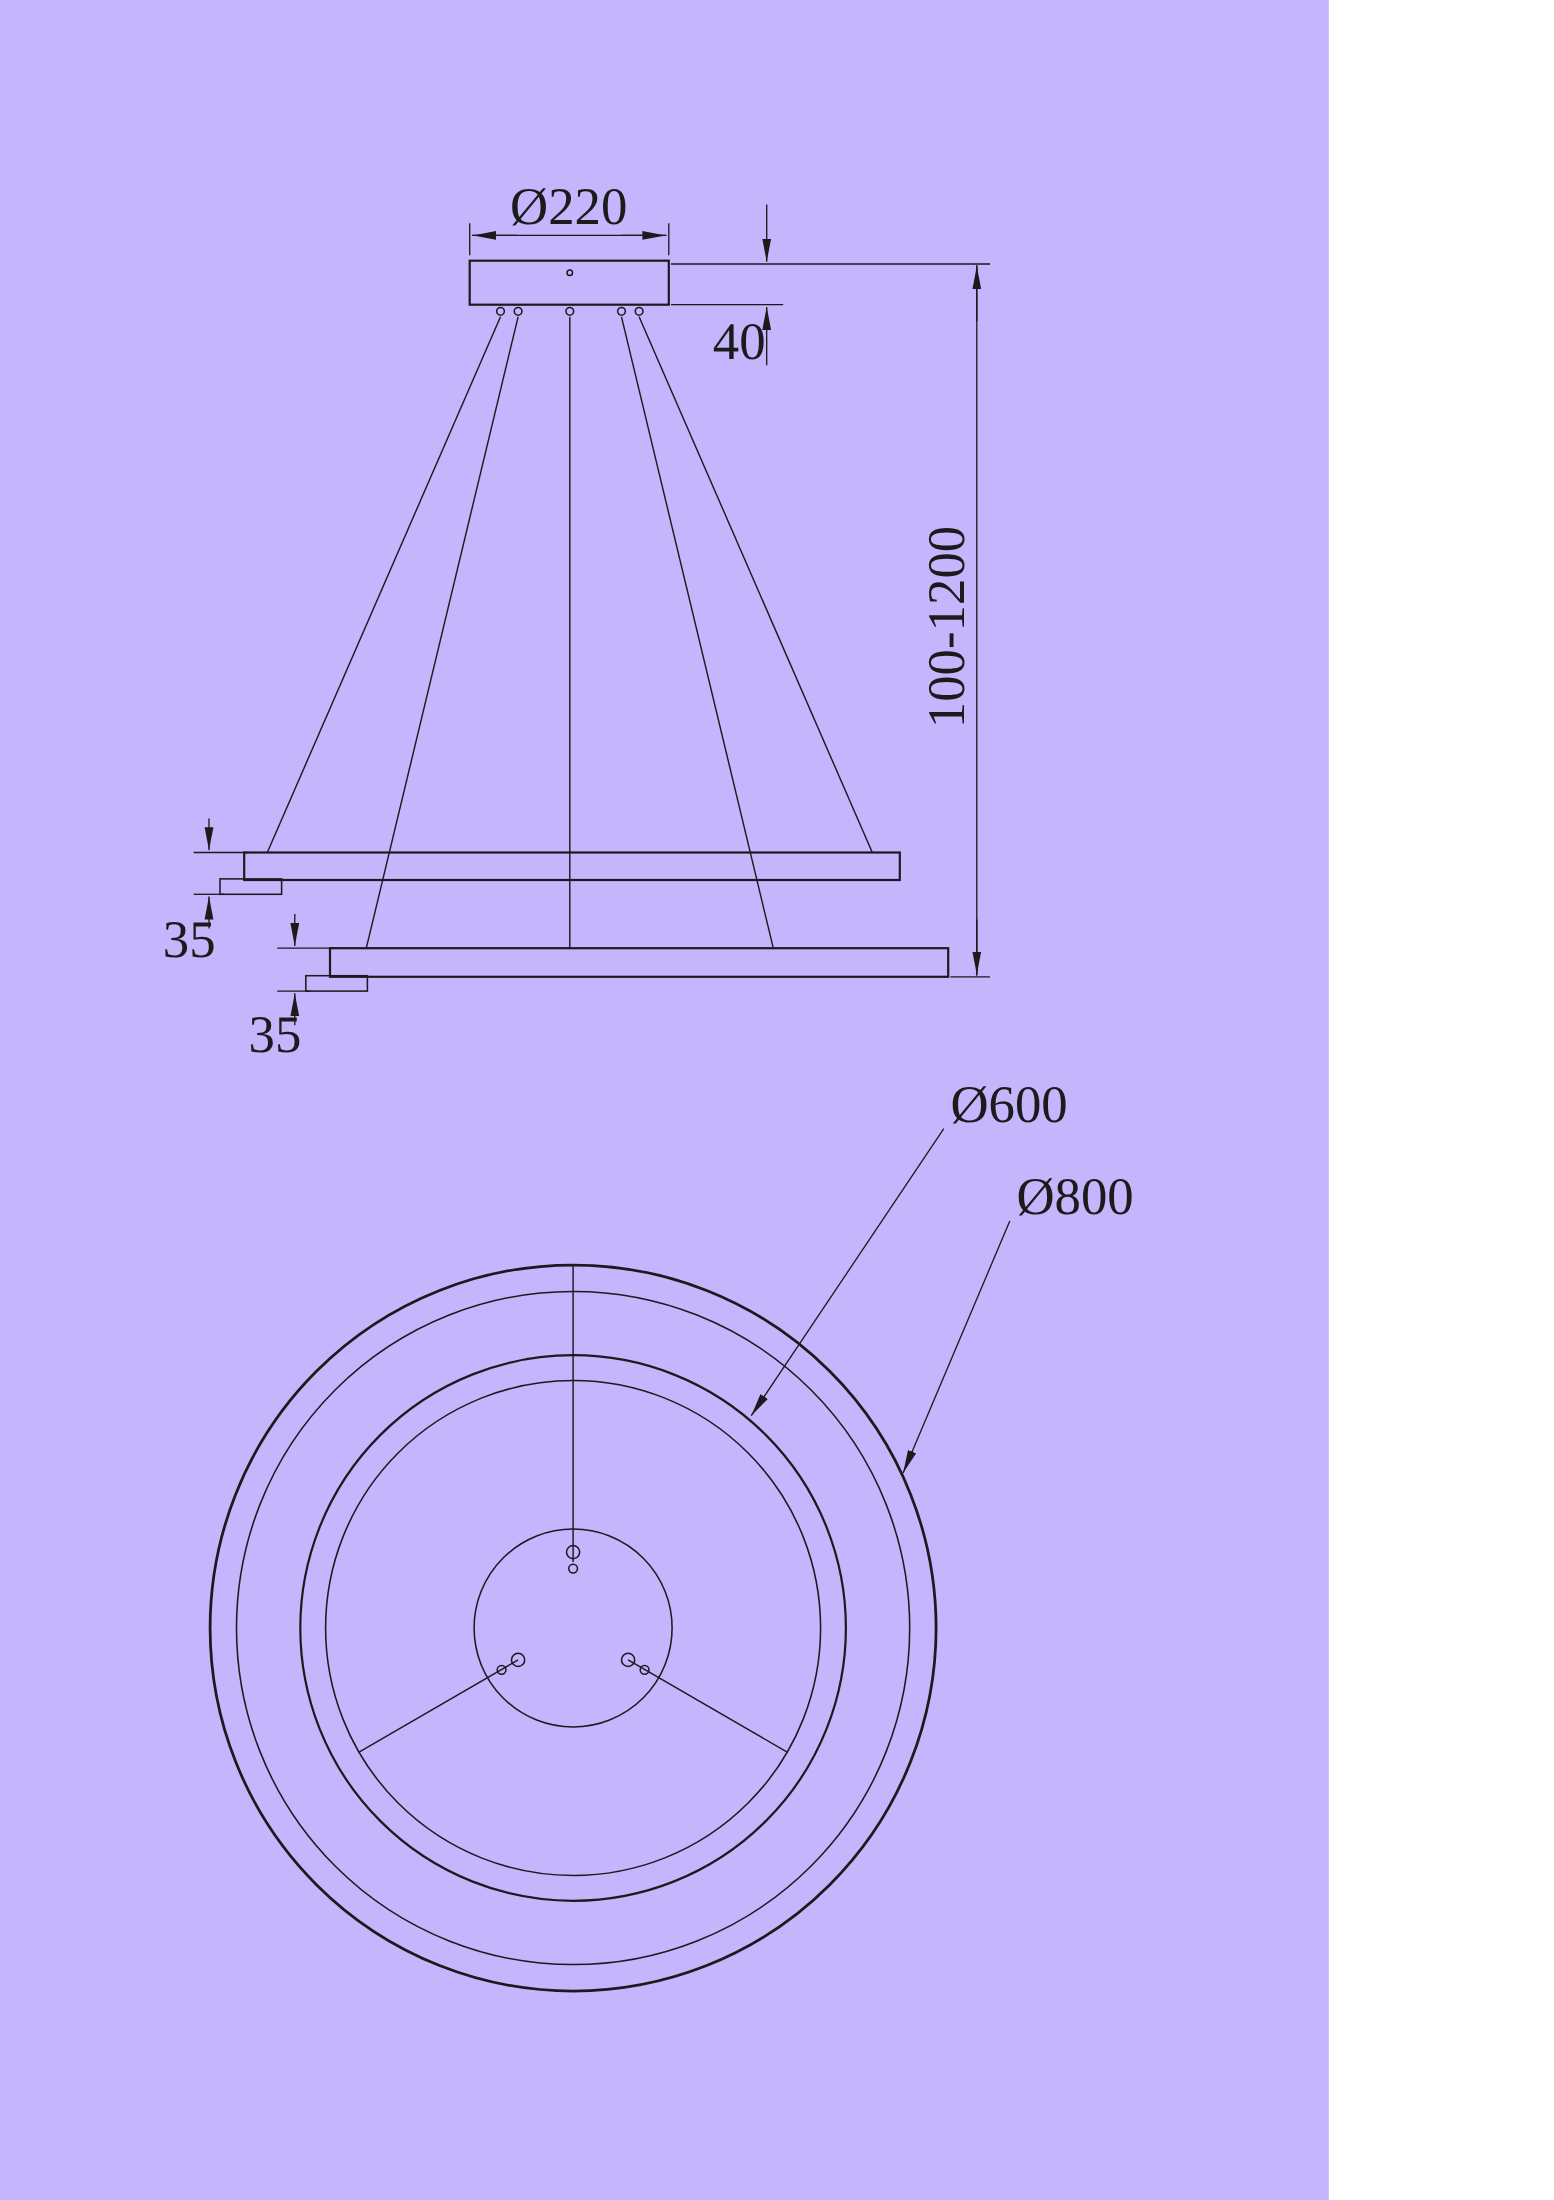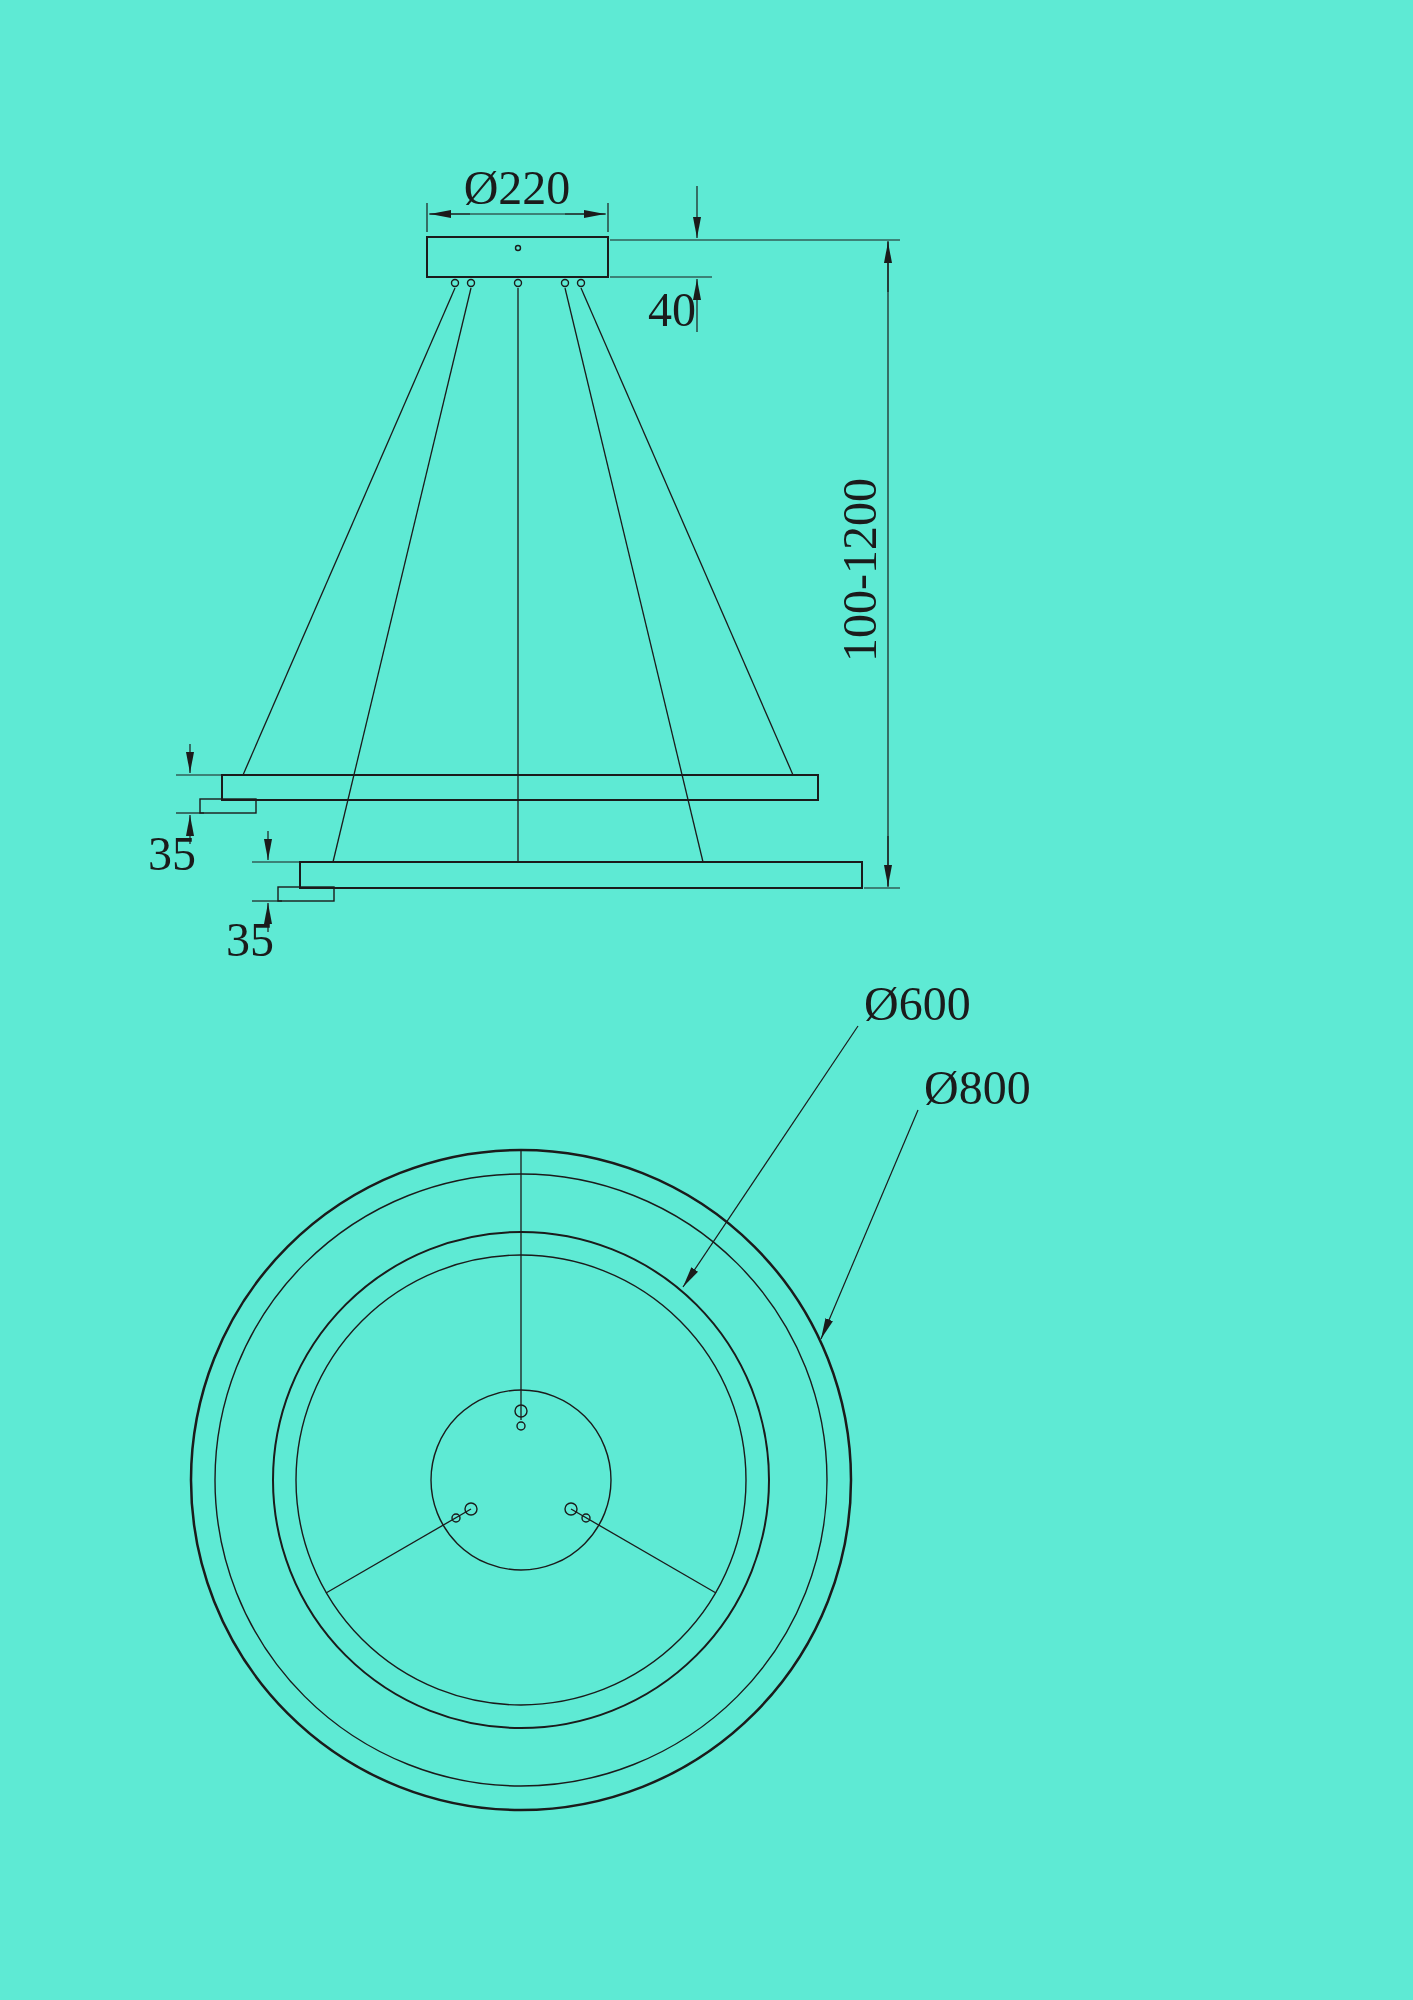--- a/index.html
+++ b/index.html
@@ -2,23 +2,23 @@
 <html><head>
 <meta charset="utf-8">
 <style>
   html, body {
     margin: 0;
     padding: 0;
     background: #ffffff;
   }
   .page {
     position: relative;
-    width: 1413px;
+    width: 1208px;
     height: 2000px;
-    background: #5eead4;
+    background: #c4b5fd;
     font-family: "Liberation Serif", serif;
   }
   svg {
     position: absolute;
     left: 0;
     top: 0;
   }
   .outline { stroke: #1b1b1b; fill: none; stroke-width: 2; }
   .thin    { stroke: #1b1b1b; fill: none; stroke-width: 1.4; }
   .wire    { stroke: #1b1b1b; fill: none; stroke-width: 1.3; }

